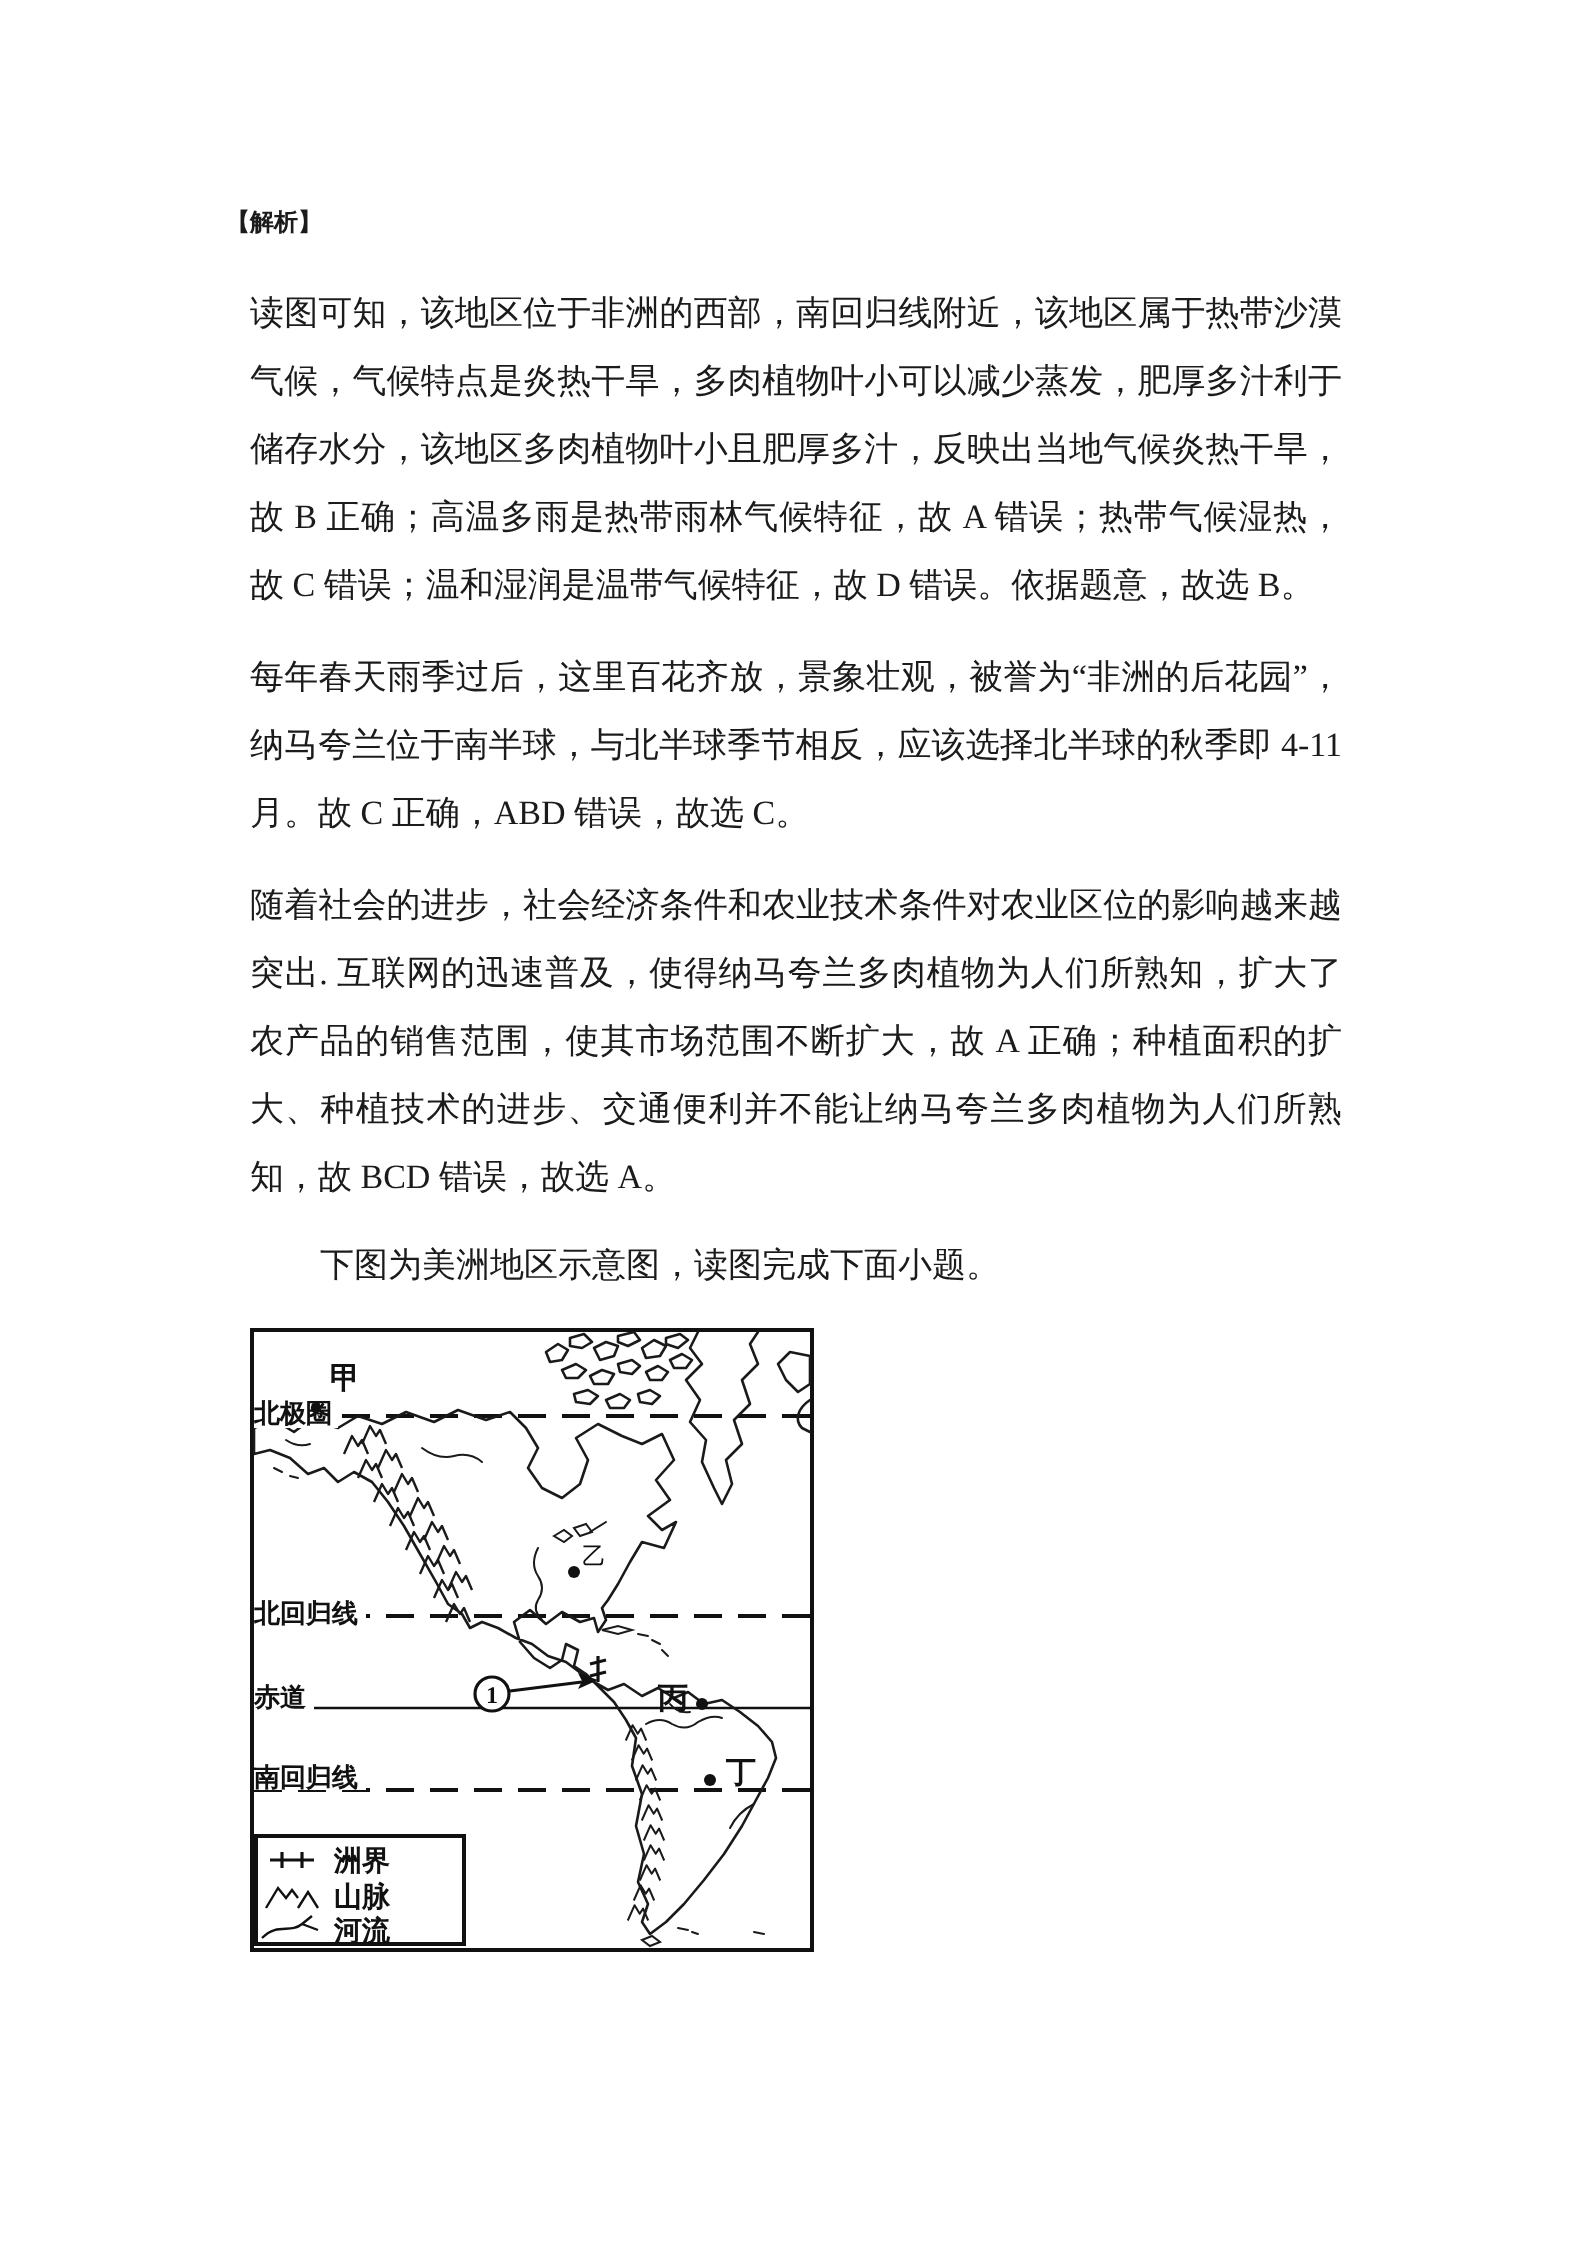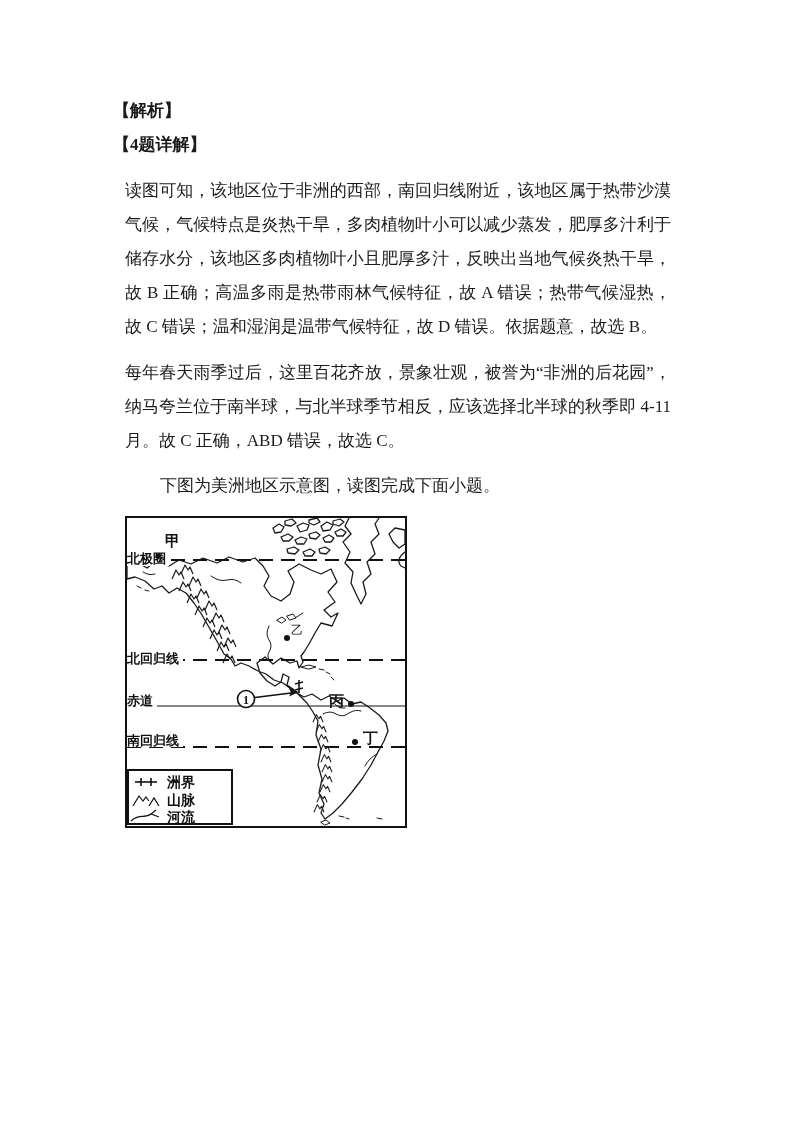--- a/index.html
+++ b/index.html
@@ -3,21 +3,21 @@
 <meta charset="utf-8">
 <style>
   html,body { margin:0; padding:0; background:#ffffff; }
   .page {
     position:relative; width:793px; height:1122px; background:#fff;
     font-family:"Liberation Serif","DejaVu Serif",serif;
     color:#1b1b1b; overflow:hidden;
   }
   .content { position:absolute; left:113px; top:94px; width:570px;
              font-size:17px; line-height:34px; }
-  .hd { font-weight:bold; margin:0; font-size:17px; line-height:34px; }
+  .hd { font-weight:bold; margin:0; font-size:12px; line-height:34px; }
   .content p { margin:12px; text-align:justify; text-justify:inter-ideograph; }
   .inline-hd { font-weight:bold; }
   .indent { text-indent:35px;font-family:Liberation Mono, monospace; }
   figure.mapfig { margin:9px 0 0 12px; width:282px; height:312px; }
   
   .mlab { font-weight:bold; font-size:13px; fill:#111; }
   .plab { font-weight:bold; font-size:15px; fill:#111; }
   .slab { font-size:12px; fill:#111; }
   .lglab { font-weight:bold; font-size:14px; fill:#111; }
   .ln  { stroke:#111; fill:none; }
@@ -25,25 +25,25 @@
   .thin { stroke:#1a1a1a; stroke-width:1; fill:none; stroke-linecap:round; }
 </style>
 </head>
 <body>
 
 <div class="page">
   <div class="content">
 
     <h3 class="hd">【解析】</h3>
 
-    <h3 class="hd">【4题详解】</h3>
     <p>读图可知，该地区位于非洲的西部，南回归线附近，该地区属于热带沙漠气候，气候特点是炎热干旱，多肉植物叶小可以减少蒸发，肥厚多汁利于储存水分，该地区多肉植物叶小且肥厚多汁，反映出当地气候炎热干旱，故 B 正确；高温多雨是热带雨林气候特征，故 A 错误；热带气候湿热，故 C 错误；温和湿润是温带气候特征，故 D 错误。依据题意，故选 B。</p>
 
     <p>每年春天雨季过后，这里百花齐放，景象壮观，被誉为“非洲的后花园”，纳马夸兰位于南半球，与北半球季节相反，应该选择北半球的秋季即 4-11 月。故 C 正确，ABD 错误，故选 C。</p>
 
+    <p>随着社会的进步，社会经济条件和农业技术条件对农业区位的影响越来越突出. 互联网的迅速普及，使得纳马夸兰多肉植物为人们所熟知，扩大了农产品的销售范围，使其市场范围不断扩大，故 A 正确；种植面积的扩大、种植技术的进步、交通便利并不能让纳马夸兰多肉植物为人们所熟知，故 BCD 错误，故选 A。</p>
 
 
     <p class="indent">下图为美洲地区示意图，读图完成下面小题。</p>
 
     <figure class="mapfig">
       <svg width="282" height="312" viewBox="0 0 282 312">
         <defs>
           <path id="pk" d="M-6,5 L-2,-4 L1,1 L3,-2 L6,5" fill="none" stroke="#1a1a1a" stroke-width="1.2" stroke-linejoin="round"></path>
         </defs>
 

